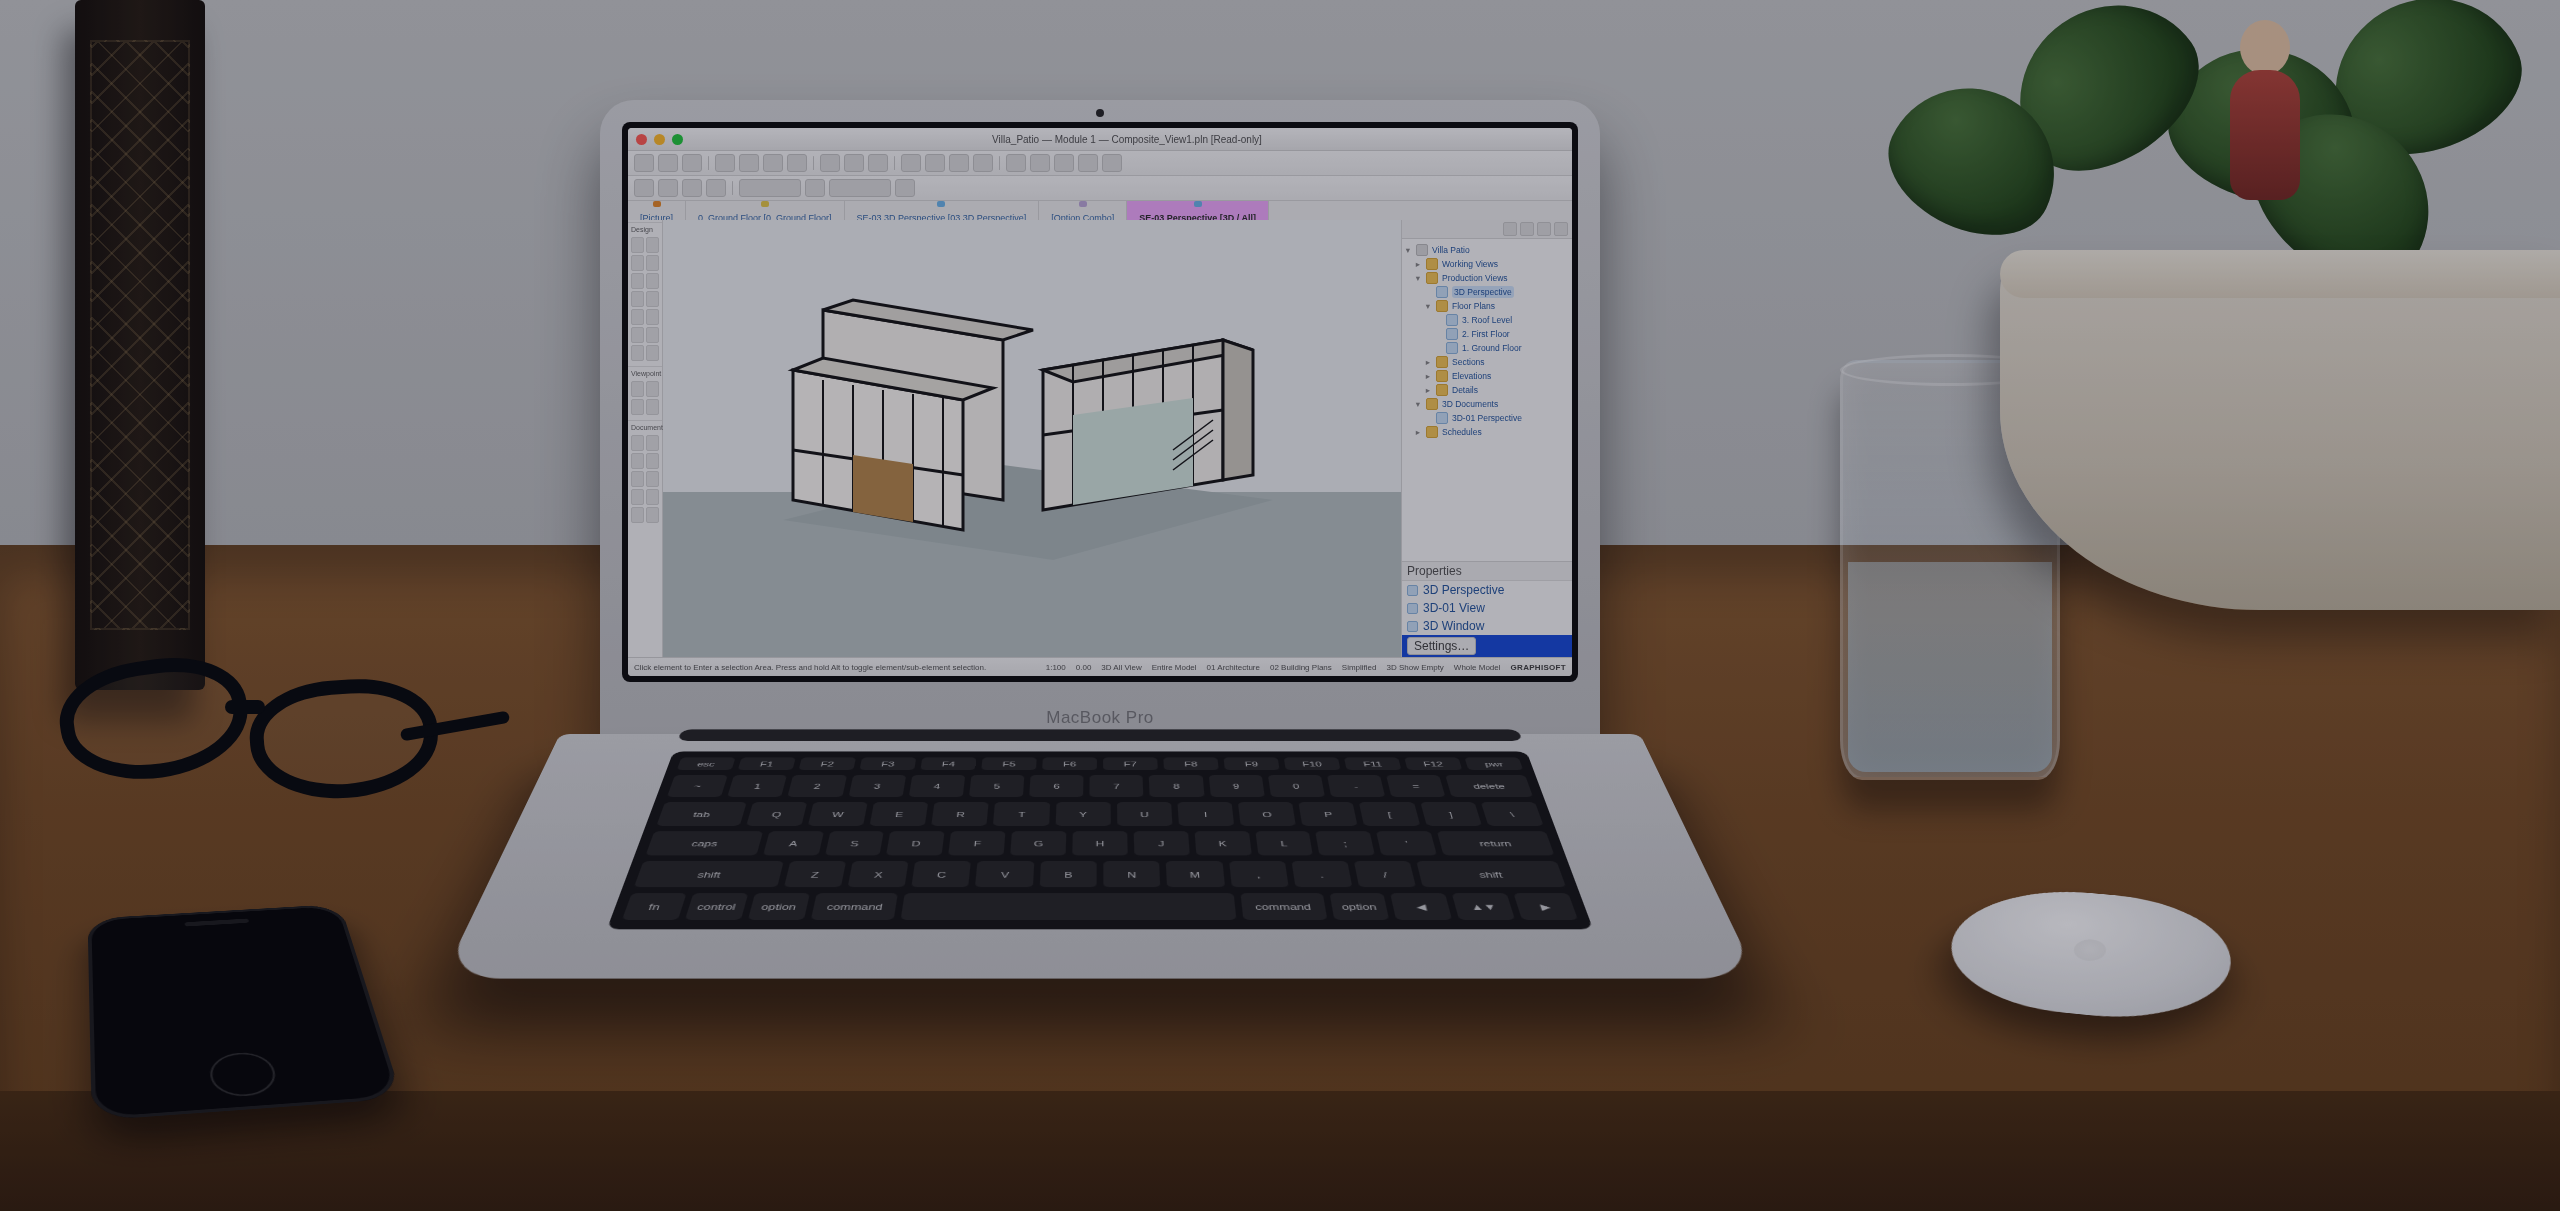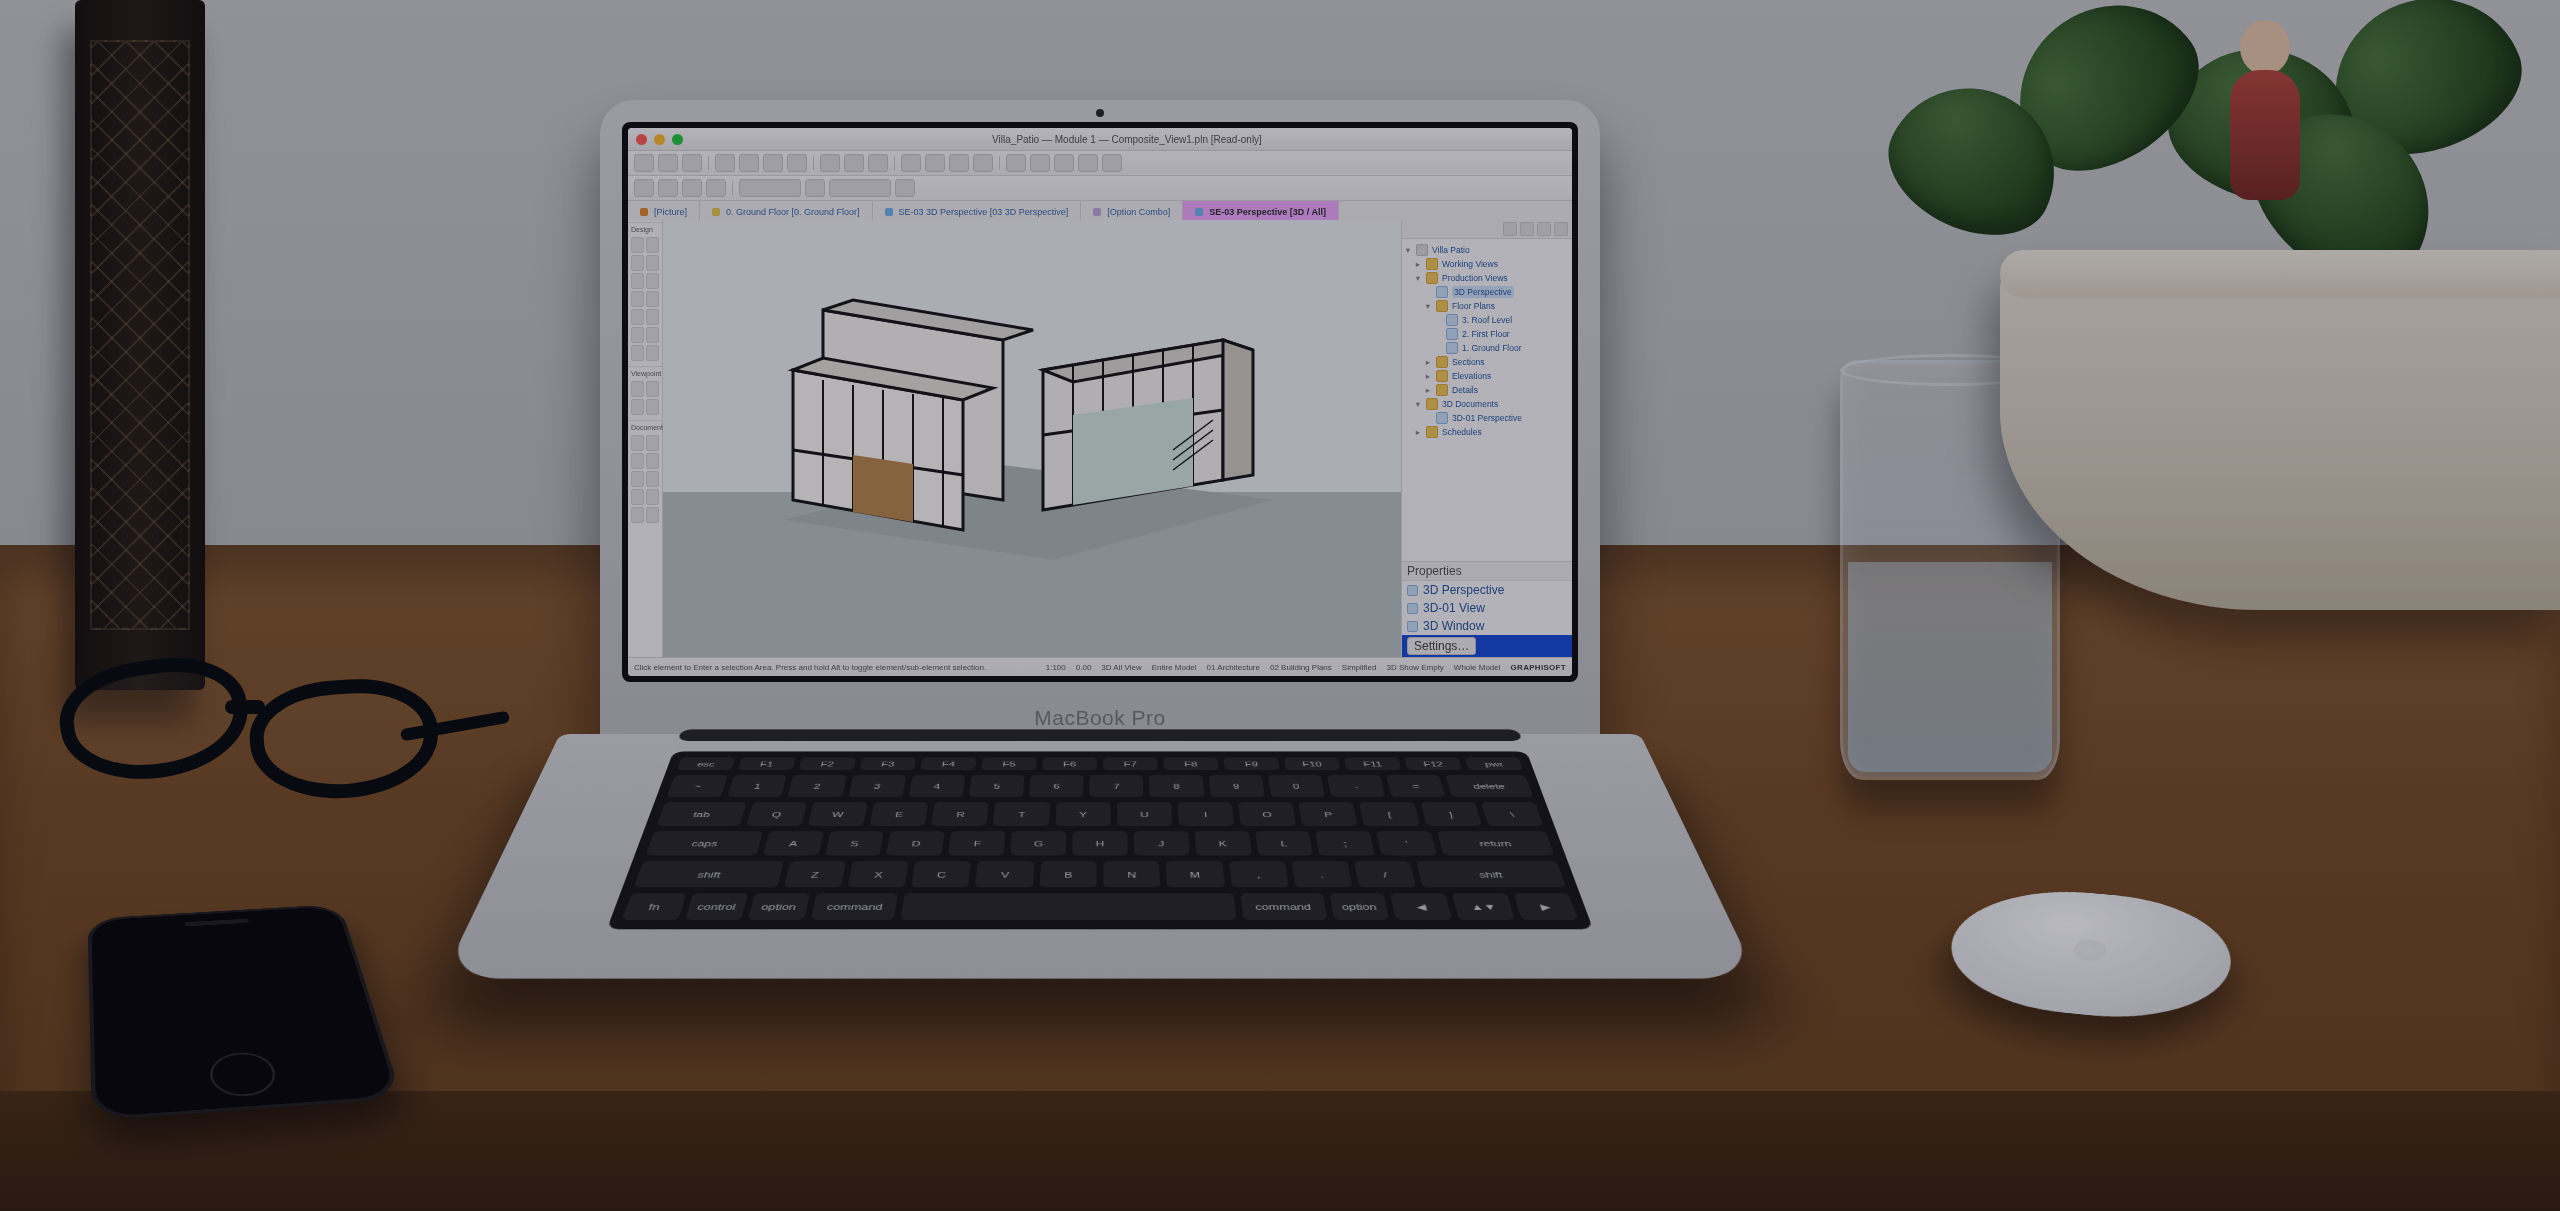--- a/index.html
+++ b/index.html
@@ -47,21 +47,21 @@
   .leaf.l4{right:500px;top:100px;transform:rotate(25deg);width:170px;height:140px;}
   .leaf.l5{right:120px;top:130px;transform:rotate(40deg);}
   .figurine{position:absolute;right:250px;top:30px;width:90px;height:190px;}
   .figurine .head{position:absolute;left:20px;top:0;width:50px;height:55px;background:#e8c8a8;border-radius:50%;}
   .figurine .torso{position:absolute;left:10px;top:50px;width:70px;height:130px;background:linear-gradient(#b74a3e,#7a2e26);border-radius:30px 30px 20px 20px;}
 
   
   .laptop{position:absolute;left:560px;top:100px;width:1080px;}
   .lid{position:relative;width:1000px;height:640px;margin:0 auto;background:linear-gradient(180deg,#d6d7d9,#bfc0c2);border-radius:34px 34px 6px 6px;padding:26px 26px 48px;box-sizing:border-box;box-shadow:0 40px 60px rgba(0,0,0,.45);}
   .bezel{position:absolute;left:22px;right:22px;top:22px;bottom:58px;background:#111;border-radius:8px;padding:6px;box-sizing:border-box;}
-  .chin{position:absolute;left:0;right:0;bottom:0;height:45px;display:flex;align-items:center;justify-content:center;color:#7a7b7d;font-size:21px;letter-spacing:.5px;}
+  .chin{position:absolute;left:0;right:0;bottom:0;height:45px;display:flex;align-items:center;justify-content:center;color:#7a7b7d;font-size:17px;letter-spacing:.5px;}
   .camera-dot{position:absolute;left:50%;top:9px;width:8px;height:8px;background:#2a2a2a;border-radius:50%;transform:translateX(-50%);}
 
   
   .base{position:relative;width:1080px;height:350px;margin:-6px auto 0;transform:perspective(1600px) rotateX(55deg);transform-origin:top center;background:linear-gradient(180deg,#d7d8da,#c5c6c8);border-radius:10px 10px 48px 48px;box-shadow:0 60px 60px rgba(0,0,0,.5);}
   .hinge{position:absolute;left:120px;right:120px;top:-8px;height:20px;background:#2a2a2a;border-radius:10px;}
   .kb{position:absolute;left:120px;right:120px;top:30px;height:260px;background:#1a1a1a;border-radius:10px;padding:10px;box-sizing:border-box;display:flex;flex-direction:column;gap:6px;}
   .kb .row{display:flex;gap:6px;flex:1;}
   .kb .row.fn{flex:.6;}
   .key{flex:1;background:#2b2b2b;border-radius:5px;color:#cfd0d2;font-size:11px;display:flex;align-items:center;justify-content:center;box-shadow:inset 0 -2px 0 rgba(0,0,0,.4);}
   .key.w15{flex:1.5}.key.w2{flex:2}.key.w25{flex:2.5}.key.w6{flex:6}
@@ -69,21 +69,21 @@
   
   .screen{position:absolute;inset:6px;background:#f2f2f2;border-radius:4px;overflow:hidden;font-size:10px;color:#333;}
   .mac-titlebar{height:22px;background:linear-gradient(#fafafa,#e6e6e6);display:flex;align-items:center;padding:0 8px;gap:7px;border-bottom:1px solid #d0d0d0;}
   .tl{width:11px;height:11px;border-radius:50%;}
   .tl.r{background:#ff5f57}.tl.y{background:#febc2e}.tl.g{background:#28c840}
   .mac-title{flex:1;text-align:center;font-size:10px;color:#555;}
   .toolbar1,.toolbar2{height:24px;background:linear-gradient(#f7f7f7,#ededed);border-bottom:1px solid #d5d5d5;display:flex;align-items:center;gap:4px;padding:0 6px;}
   .tb{width:18px;height:16px;background:#dcdcdc;border:1px solid #c4c4c4;border-radius:3px;}
   .tb.sep{width:1px;background:#c8c8c8;border:none;margin:0 2px;height:14px;}
   .tabstrip{height:22px;background:#eee;border-bottom:1px solid #ccc;display:flex;font-size:9px;color:#3a6aa8;}
-  .doc-tab{padding:0 12px;display:flex;align-items:center;gap:6px;border-right:1px solid #d5d5d5;white-space:nowrap;}
+  .doc-tab{padding:0 12px;display:flex;align-items:center;gap:6px;border-right:1px solid #d5d5d5;white-space:nowrap;flex-direction:column;}
   .doc-tab .dot{width:8px;height:8px;border-radius:2px;}
   .doc-tab.active{background:#f0abfc;font-weight:600;color:#333;}
   .app-body{position:absolute;left:0;right:0;top:92px;bottom:18px;display:flex;}
   .toolbox{width:34px;background:#f4f4f4;border-right:1px solid #d5d5d5;display:flex;flex-direction:column;}
   .tool-grid{display:grid;grid-template-columns:1fr 1fr;gap:2px;padding:3px;}
   .tool{height:14px;background:#e0e0e0;border:1px solid #cfcfcf;border-radius:2px;}
   .tool-section{font-size:7px;color:#666;padding:3px 3px 1px;border-top:1px solid #ddd;margin-top:2px;}
   .viewport{flex:1;position:relative;background:linear-gradient(180deg,#eef0f1 0 62%,#b9c3c3 62% 100%);}
   .nav-panel{width:170px;background:#f7f7f7;border-left:1px solid #d5d5d5;display:flex;flex-direction:column;}
   .nav-head{height:18px;background:#ececec;border-bottom:1px solid #d5d5d5;display:flex;align-items:center;justify-content:flex-end;gap:3px;padding:0 4px;}

